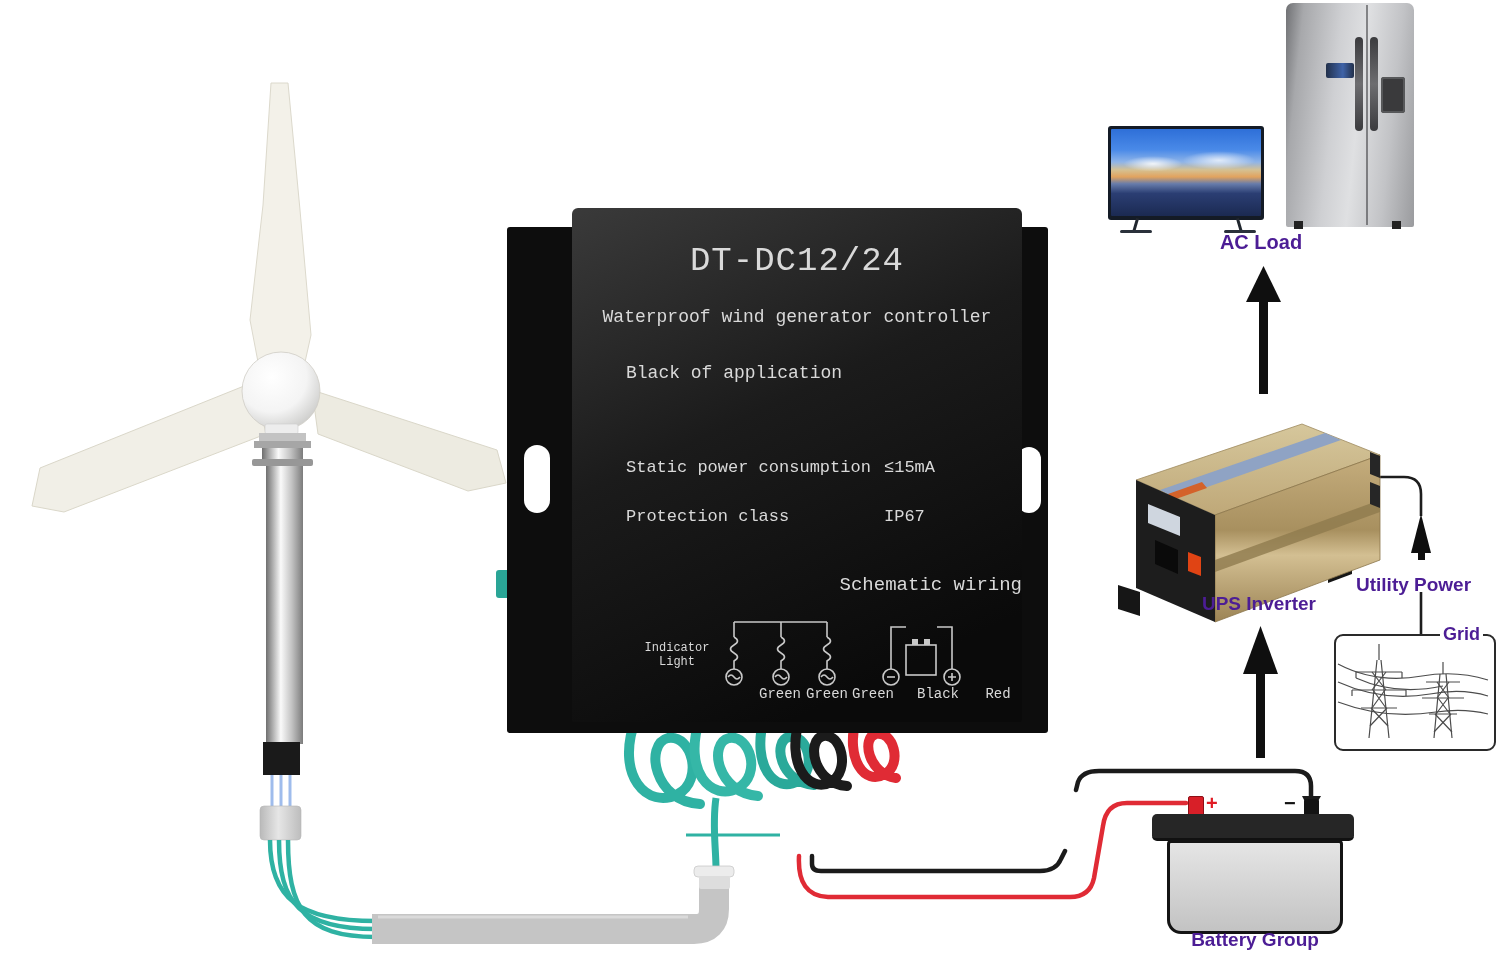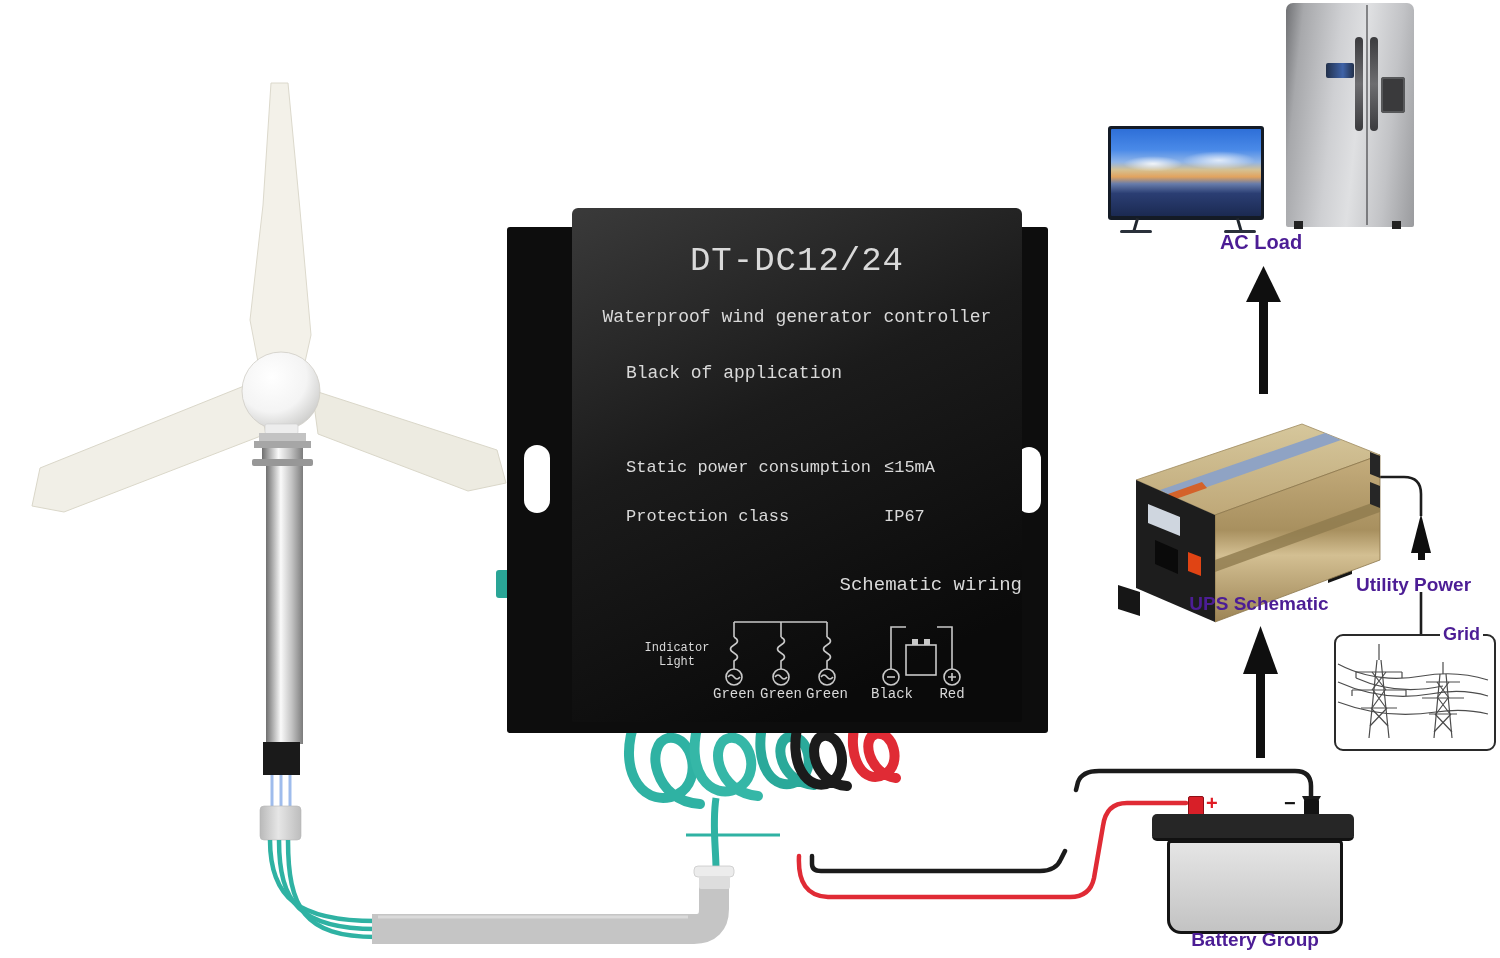--- a/index.html
+++ b/index.html
@@ -22,21 +22,21 @@
             background:linear-gradient(155deg,#3a3a3a 0%,#1b1b1b 40%,#0a0a0a 85%);
             color:#d9d9d9;font-family:"Liberation Mono", monospace;font-weight:normal;}
   .ctl-body .model{position:absolute;left:0;top:34px;width:100%;text-align:center;font-size:34px;letter-spacing:1px;}
   .ctl-body .subtitle{position:absolute;left:0;top:99px;width:100%;text-align:center;font-size:18px;}
   .ctl-body .heading{position:absolute;left:54px;top:155px;font-size:18px;}
   .spec-row{position:absolute;left:54px;width:392px;font-size:17px;white-space:nowrap;}
   .spec-row .val{position:absolute;left:258px;}
   .ctl-body .schem-title{position:absolute;left:0;top:366px;width:100%;text-align:right;font-size:19px;}
   .ctl-body .indicator{position:absolute;left:105px;top:434px;transform:translateX(-50%);
                        text-align:center;font-size:12px;line-height:1.15;white-space:pre-line;}
-  .wire-lab{position:absolute;top:478px;transform:translateX(-50%);font-size:14px;}
+  .wire-lab{position:absolute;top:478px;transform:translateX(-50%);font-size:14px;margin-left:46px;}
 
   
   .tv{left:1108px;top:126px;width:156px;height:94px;background:#141b26;border-radius:3px;}
   .tv-screen{position:absolute;left:3px;top:3px;right:3px;bottom:4px;border-radius:1px;
     background:
       radial-gradient(42px 11px at 28% 40%, rgba(255,255,255,.85), rgba(255,255,255,0) 70%),
       radial-gradient(52px 13px at 72% 36%, rgba(255,255,255,.75), rgba(255,255,255,0) 70%),
       linear-gradient(180deg,#2e6fd8 0%,#4a8ae8 24%,#8fb4e8 38%,#d5c193 47%,#e2a35e 55%,#677cab 63%,#2b3e73 74%,#1b2a52 100%);}
   .tv-leg{position:absolute;width:3px;height:15px;background:#20262e;top:218px;}
   .tv-foot{position:absolute;width:32px;height:3px;background:#2a313b;top:230px;border-radius:2px;}
@@ -257,21 +257,21 @@
     <div class="fr-seam"></div>
     <div class="fr-handle" style="left:69px"></div>
     <div class="fr-handle" style="left:84px"></div>
     <div class="fr-display"></div>
     <div class="fr-disp"></div>
     <div class="fr-foot" style="left:8px"></div>
     <div class="fr-foot" style="left:106px"></div>
   </div>
 
   <div class="lbl ac-label">AC Load</div>
-  <div class="lbl ups-label">UPS Schematic</div>
+  <div class="lbl ups-label">UPS Inverter</div>
   <div class="lbl util-label">Utility Power</div>
 
   <div class="abs grid-box">
     <svg width="154" height="109" viewBox="0 0 154 109">
       <g fill="none" stroke="#4c4c4c" stroke-width="1.2">
         <path d="M33,102 L41,24 M53,102 L45,24"></path>
         <path d="M43,8 L43,24"></path>
         <path d="M20,36 L66,36 M16,54 L70,54 M25,72 L61,72"></path>
         <path d="M20,36 L20,42 M66,36 L66,42 M16,54 L16,60 M70,54 L70,60"></path>
         <path d="M36,36 L50,54 M50,36 L36,54 M37,54 L50,72 M49,54 L36,72 M35,72 L52,90 M51,72 L34,90"></path>

